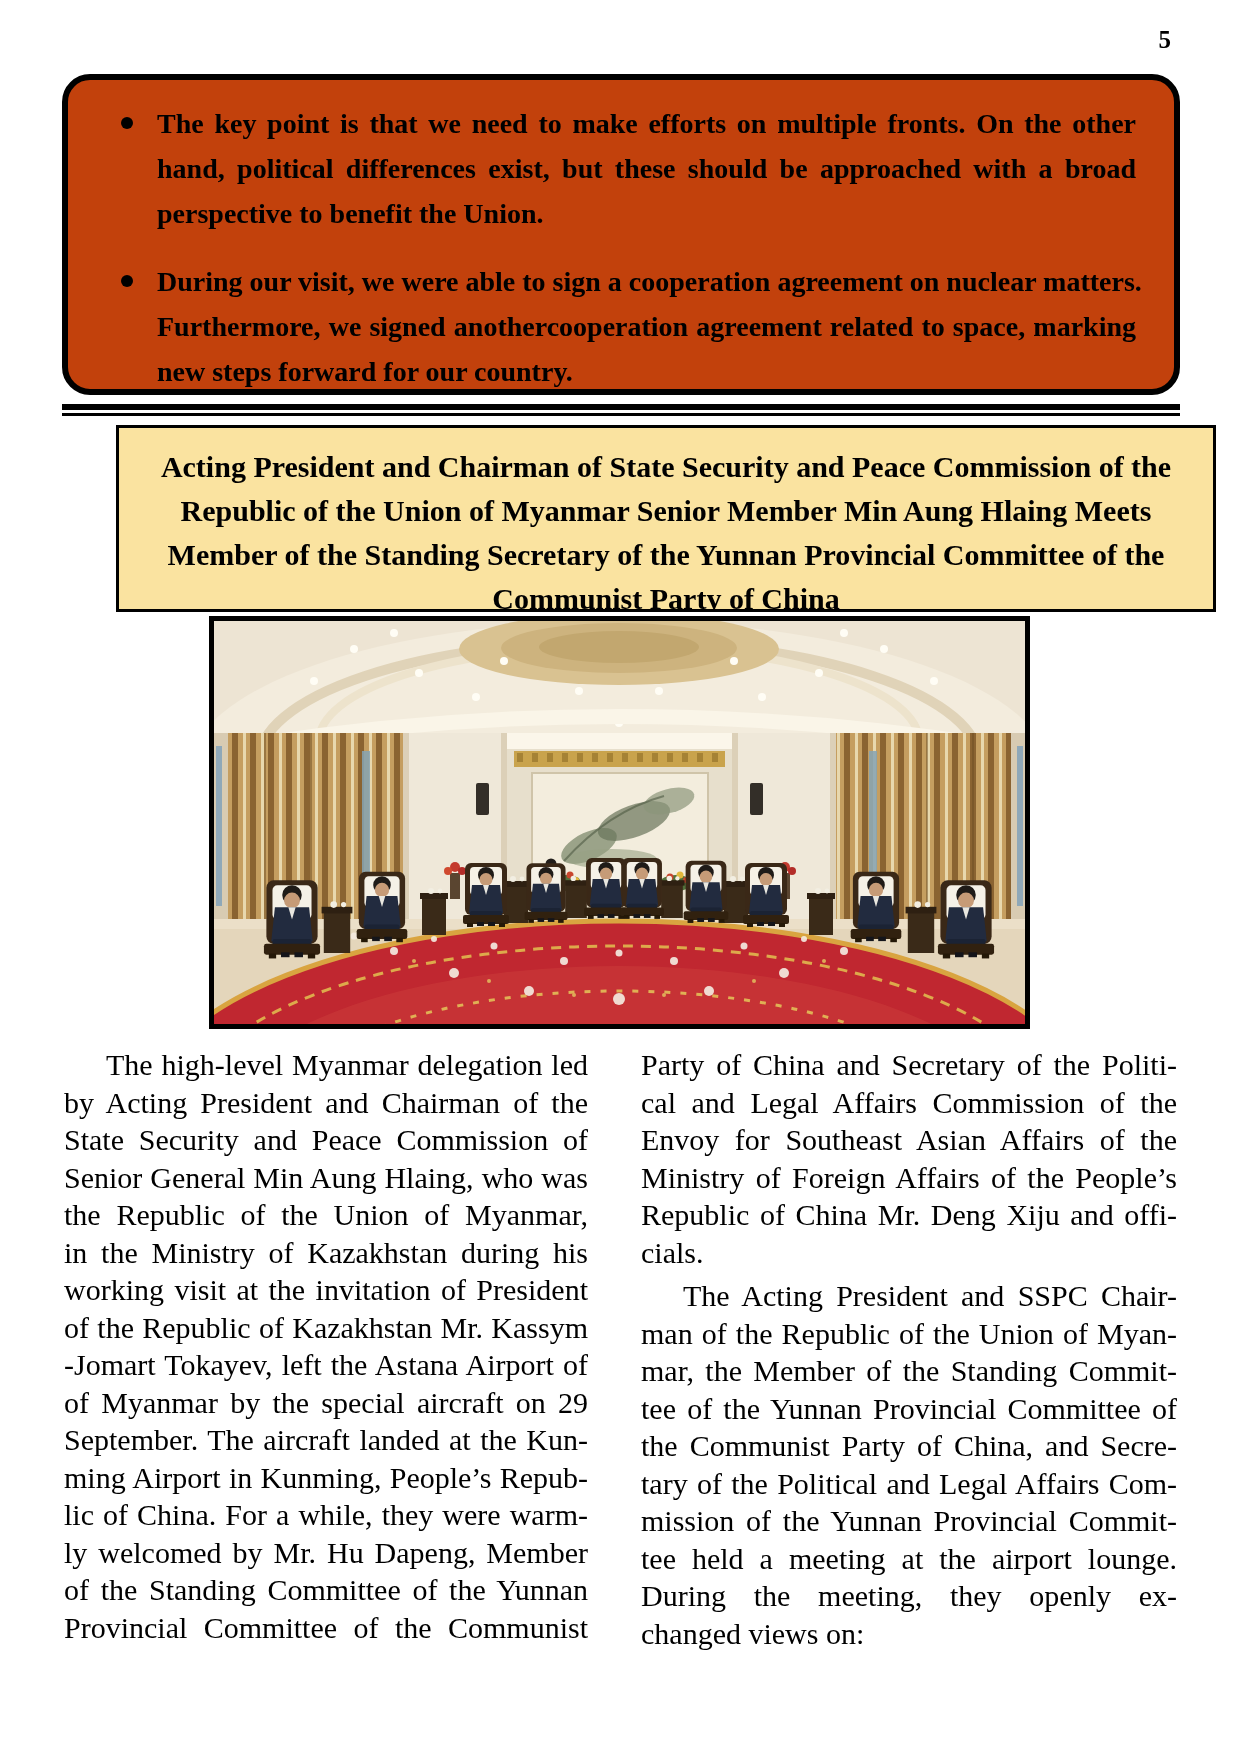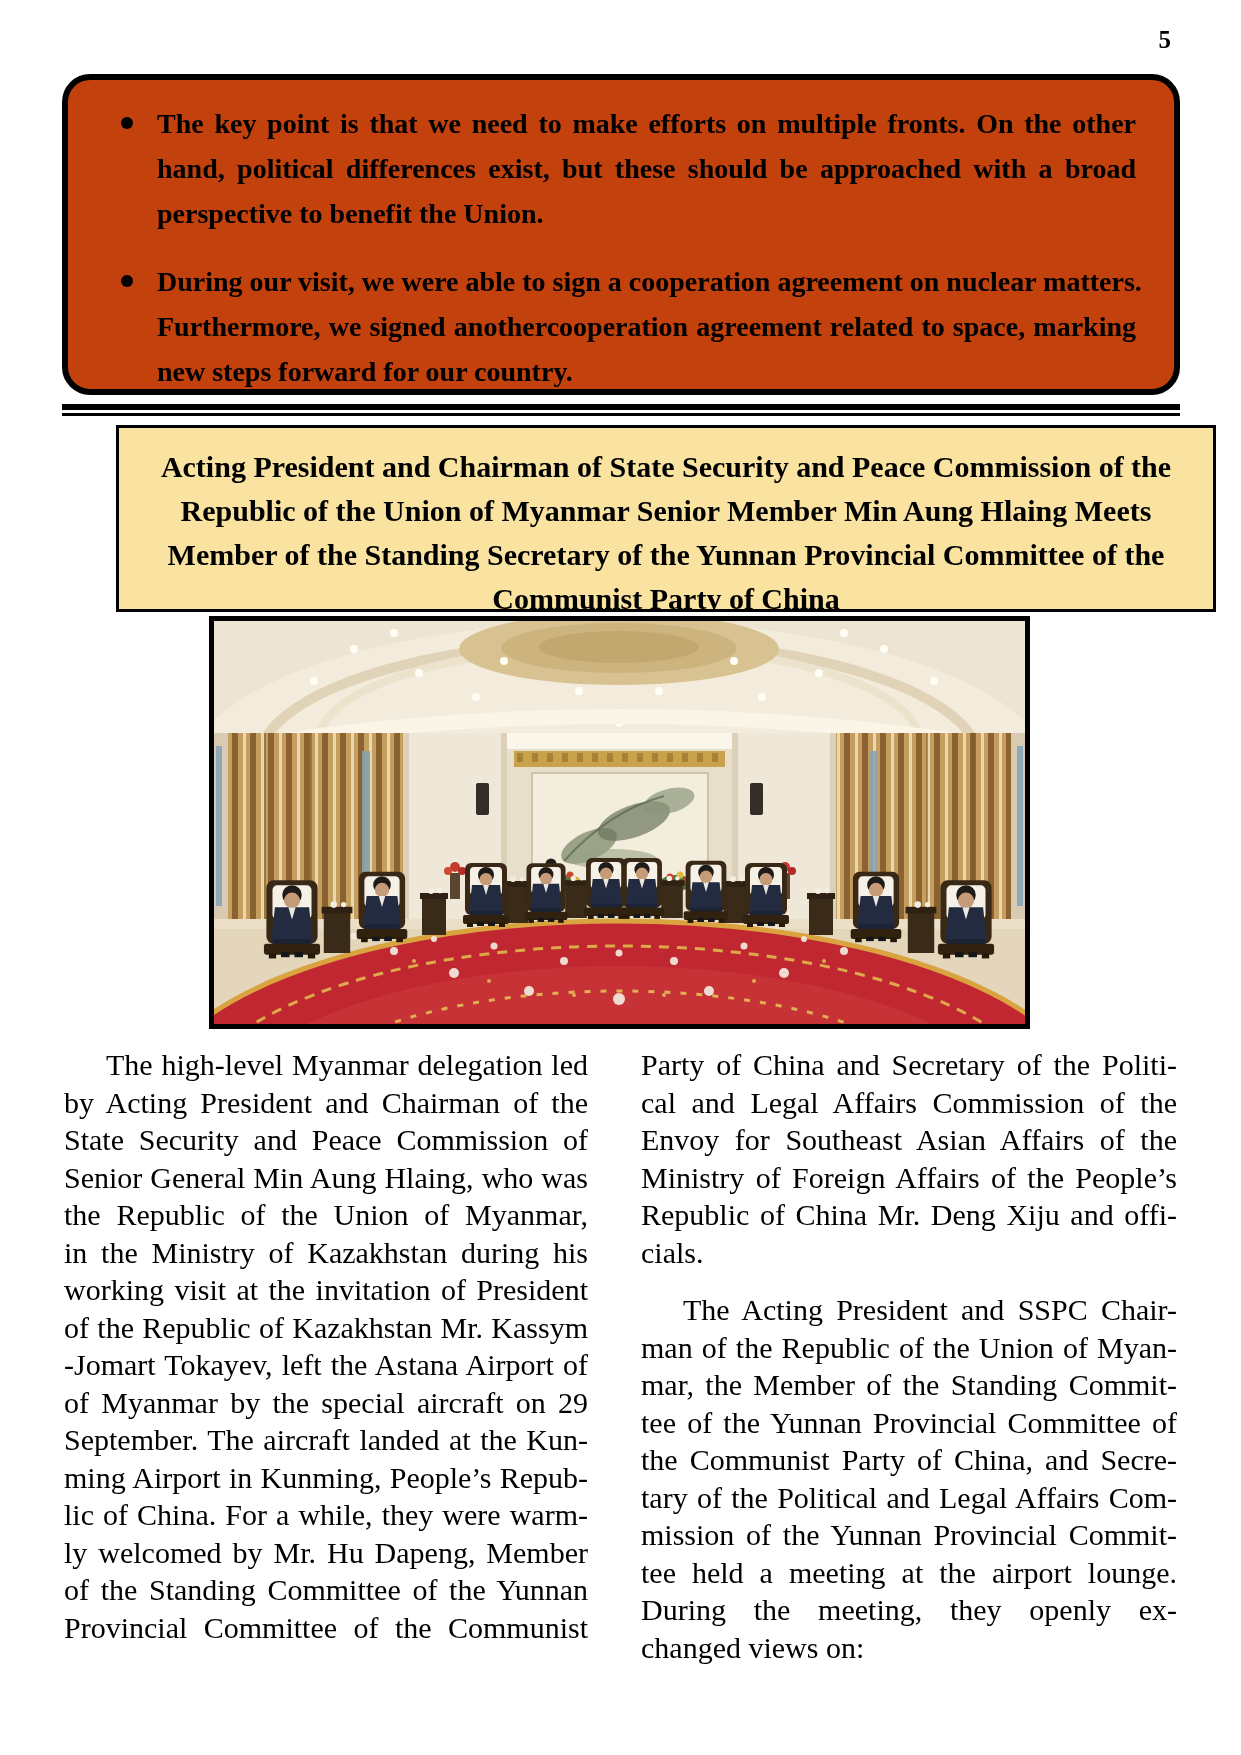--- a/index.html
+++ b/index.html
@@ -17,21 +17,21 @@
     padding:21px 38px 0 41px;background:#c2410c;
   }
   .bullet-item{display:flex;margin-bottom:23px;}
   .bullet-dot{flex:none;width:12px;height:12px;border-radius:50%;background:#000;margin:16px 24px 0 12px;}
   .bullet-lines{flex:1;min-width:0;}
   .bullet-lines .tline{font-weight:bold;font-size:28px;line-height:45px;}
   
   .tline{text-align:justify;text-align-last:justify;white-space:nowrap;}
   .tline.end{text-align-last:left;}
   .tline.first{text-indent:42px;}
-  .tline.para{margin-top:20px;}
+  .tline.para{margin-top:6px;}
   
   .double-rule{position:absolute;left:62px;top:404px;width:1118px;}
   .rule-thick{height:6px;background:#000;}
   .rule-thin{height:3px;background:#000;margin-top:3px;}
   
   .headline-box{
     position:absolute;left:68px;top:425px;width:1100px;height:187px;
     box-sizing:border-box;border:3px solid #000;padding-top:17px;overflow:hidden;margin-left:48px;
   }
   .headline-box .tline{

